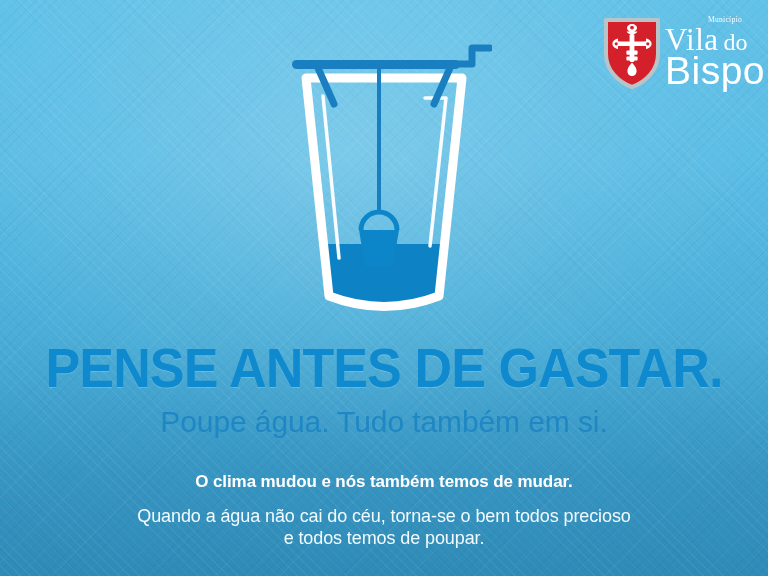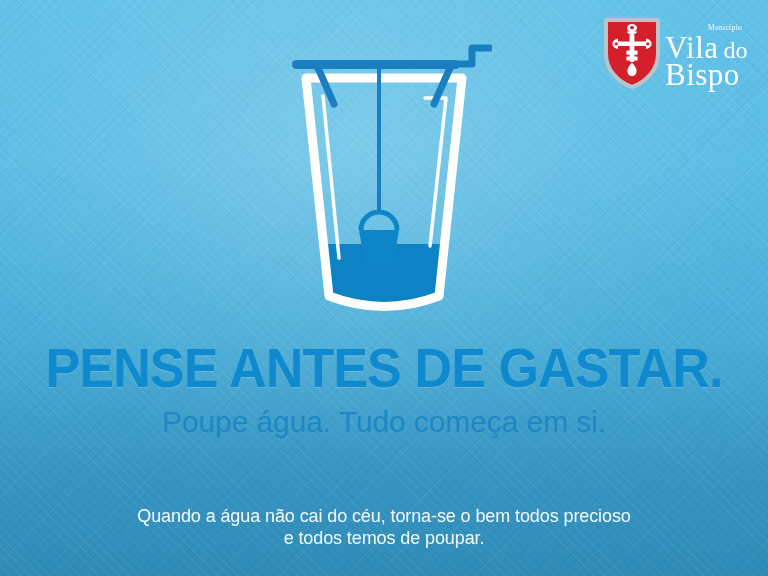--- a/index.html
+++ b/index.html
@@ -30,21 +30,21 @@
   .logo{position:absolute;left:602px;top:14px;display:flex;align-items:flex-end;gap:3px;}
   .shield{width:60px;height:76px;display:block;}
   .logo-text{position:relative;color:#ffffff;line-height:1;}
   .municipio{
     position:absolute;left:43px;top:-1px;
     font-family:"Liberation Serif", serif;font-size:7.5px;letter-spacing:.3px;color:#ffffff;
   }
   .vila-row{display:flex;align-items:baseline;gap:5px;margin-top:7px;}
   .vila{font-family:"Liberation Serif", serif;font-size:31px;color:#fff;letter-spacing:.5px;}
   .do{font-family:"Liberation Serif", serif;font-size:24px;color:#fff;}
-  .bispo{font-family:Liberation Serif, serif;font-size:31px;color:#fff;margin-top:-4px;letter-spacing:.5px;}
+  .bispo{font-family:Liberation Sans, sans-serif;font-size:39px;color:#fff;margin-top:-4px;letter-spacing:.5px;}
 
   
   .illustration{position:absolute;left:276px;top:34px;width:216px;height:290px;}
   .illustration svg{display:block;width:100%;height:100%;}
 
   
   .headline{
     position:absolute;left:0;right:0;top:340px;text-align:center;
     font-family:"Liberation Sans Narrow","Liberation Sans", sans-serif;
     font-weight:bold;font-size:56px;line-height:56px;
@@ -135,18 +135,19 @@
 
       <path d="M103 34 L103 178" stroke="#1a7fc1" stroke-width="4" fill="none"></path>
 
       <path d="M85 196 A18 18 0 0 1 121 196" fill="none" stroke="#0d86c9" stroke-width="5"></path>
 
       <path d="M83 196 L123 196 L117 232 L89 232 Z" fill="#0d86c9"></path>
     </svg>
   </div>
 
   <div class="headline">PENSE ANTES DE GASTAR.</div>
-  <div class="subhead">Poupe água. Tudo começa em si.</div>
+  <div class="subhead">Poupe água. Tudo também em si.</div>
+  <div class="line-bold">O clima mudou e nós também temos de mudar.</div>
   <div class="line-normal">
     <div>Quando a água não cai do céu, torna-se o bem todos precioso</div>
     <div>e todos temos de poupar.</div>
   </div>
 </div>
 
 </body></html>

